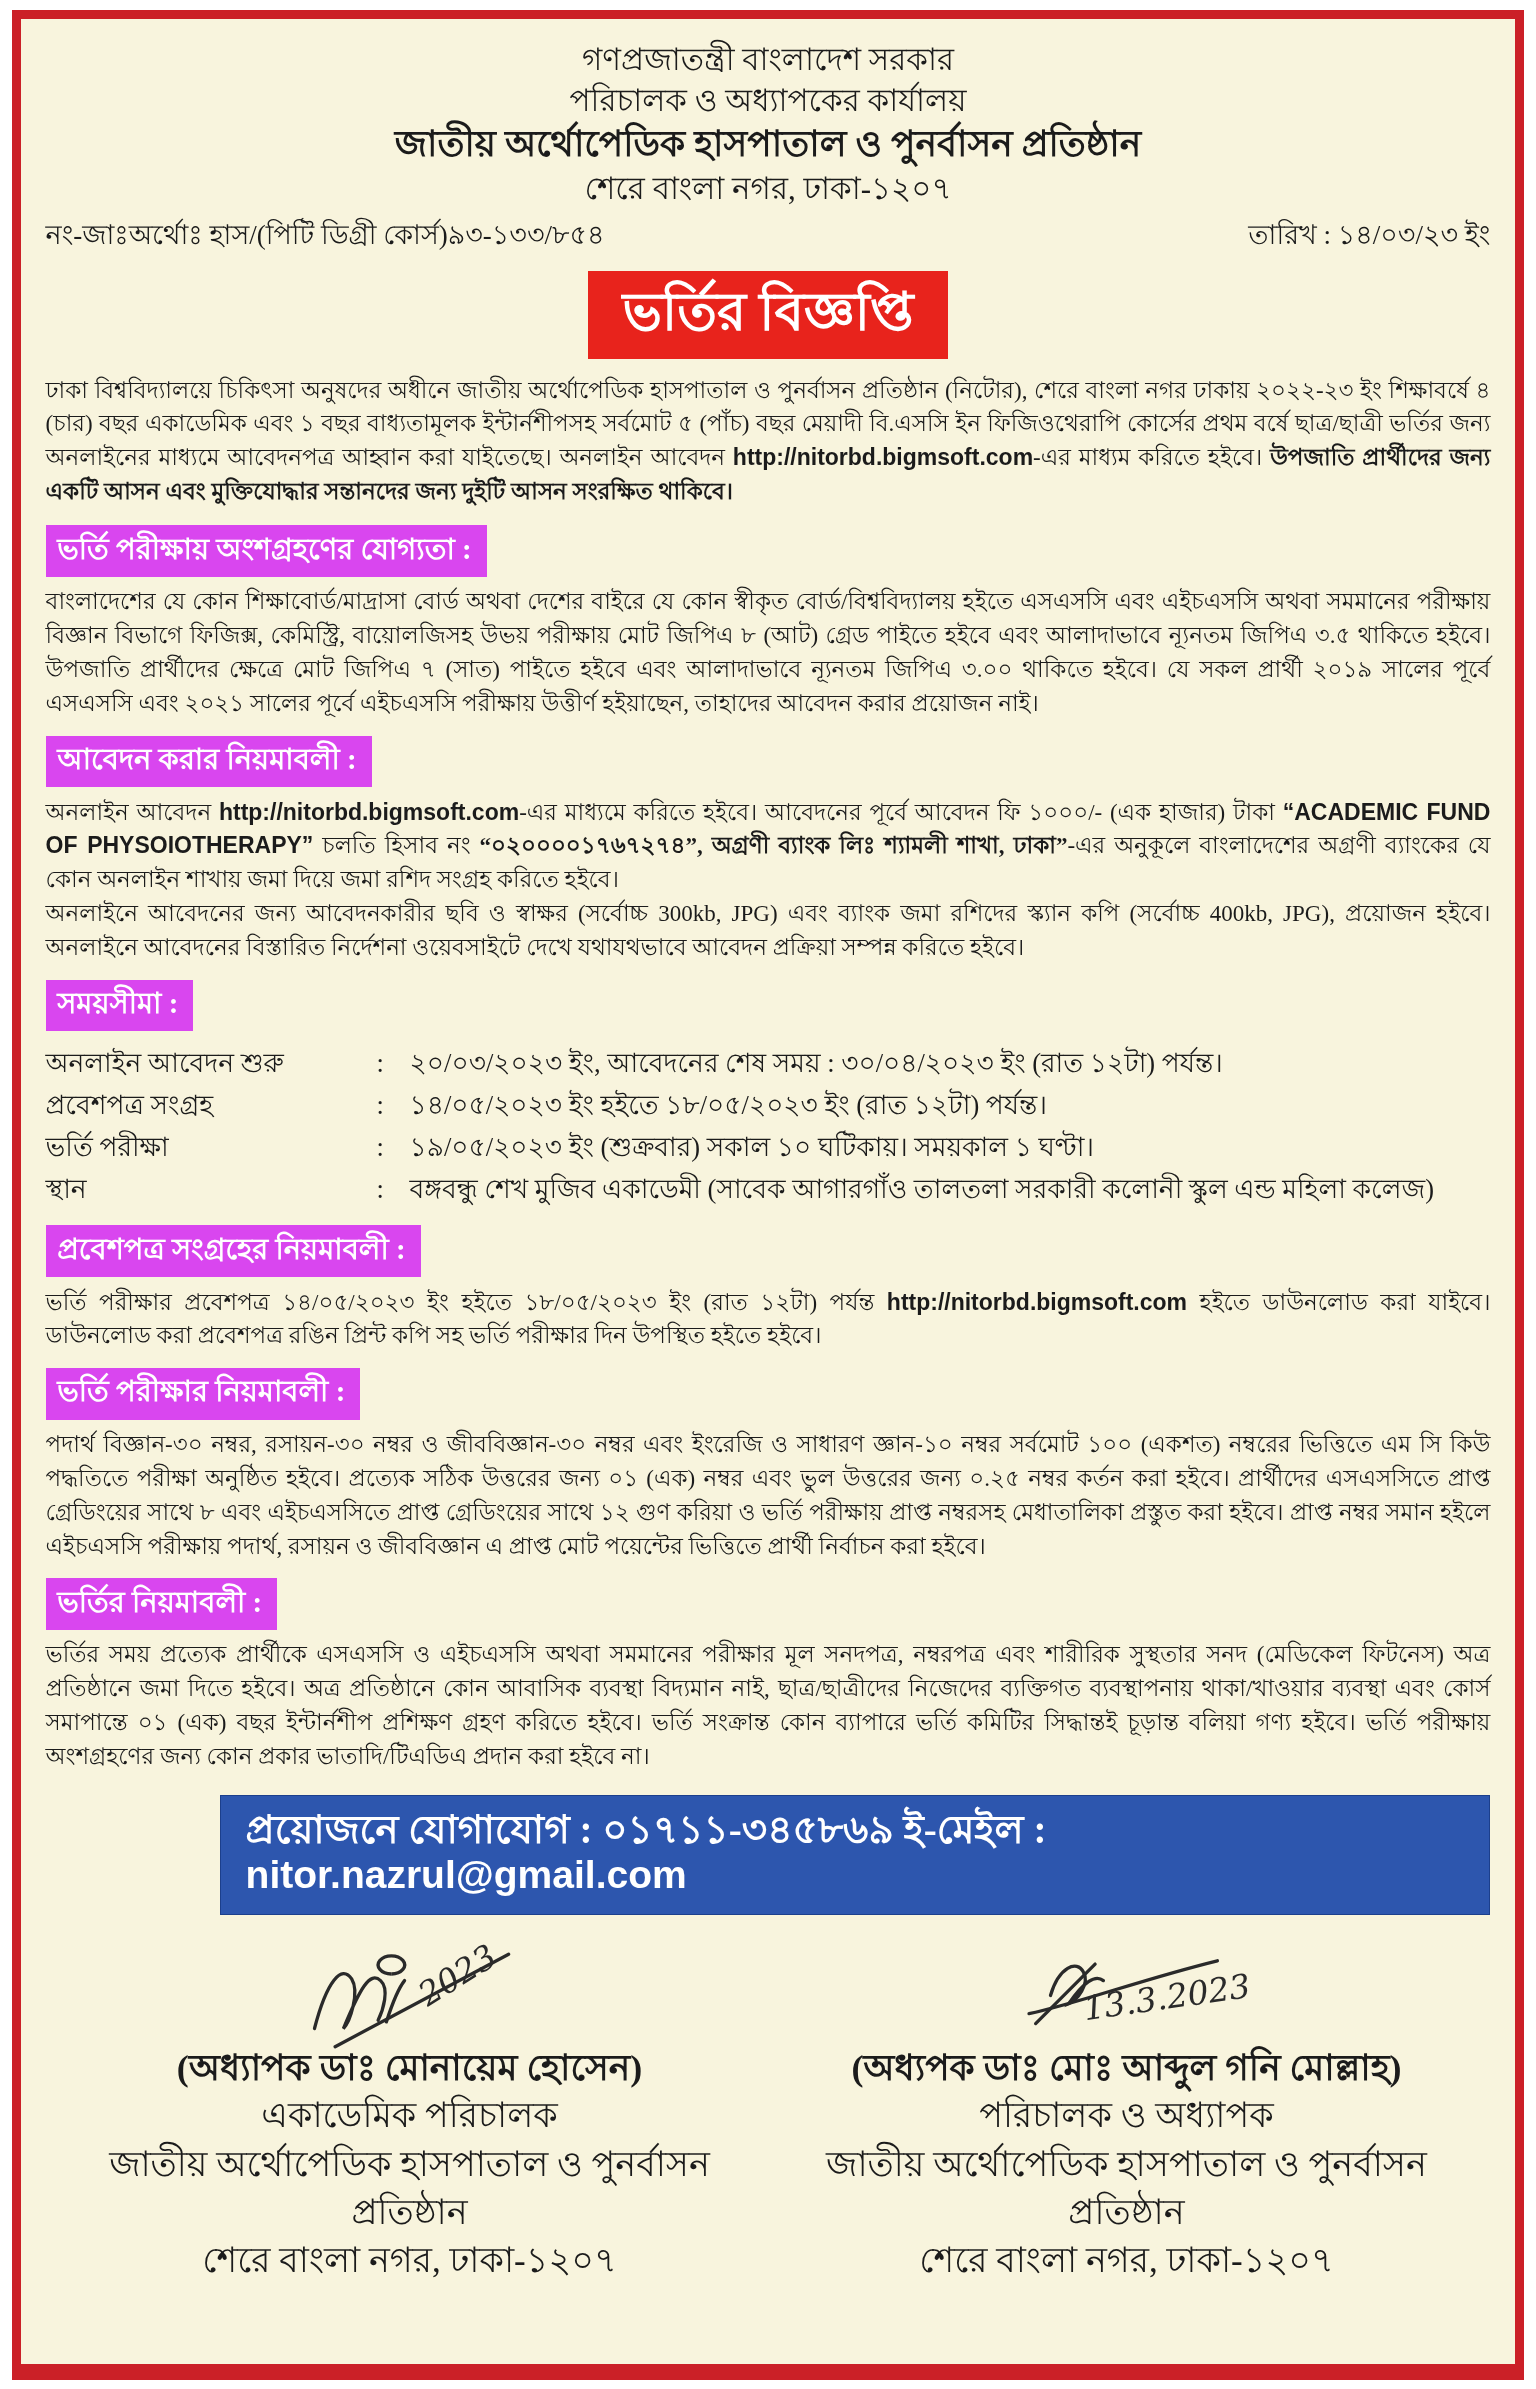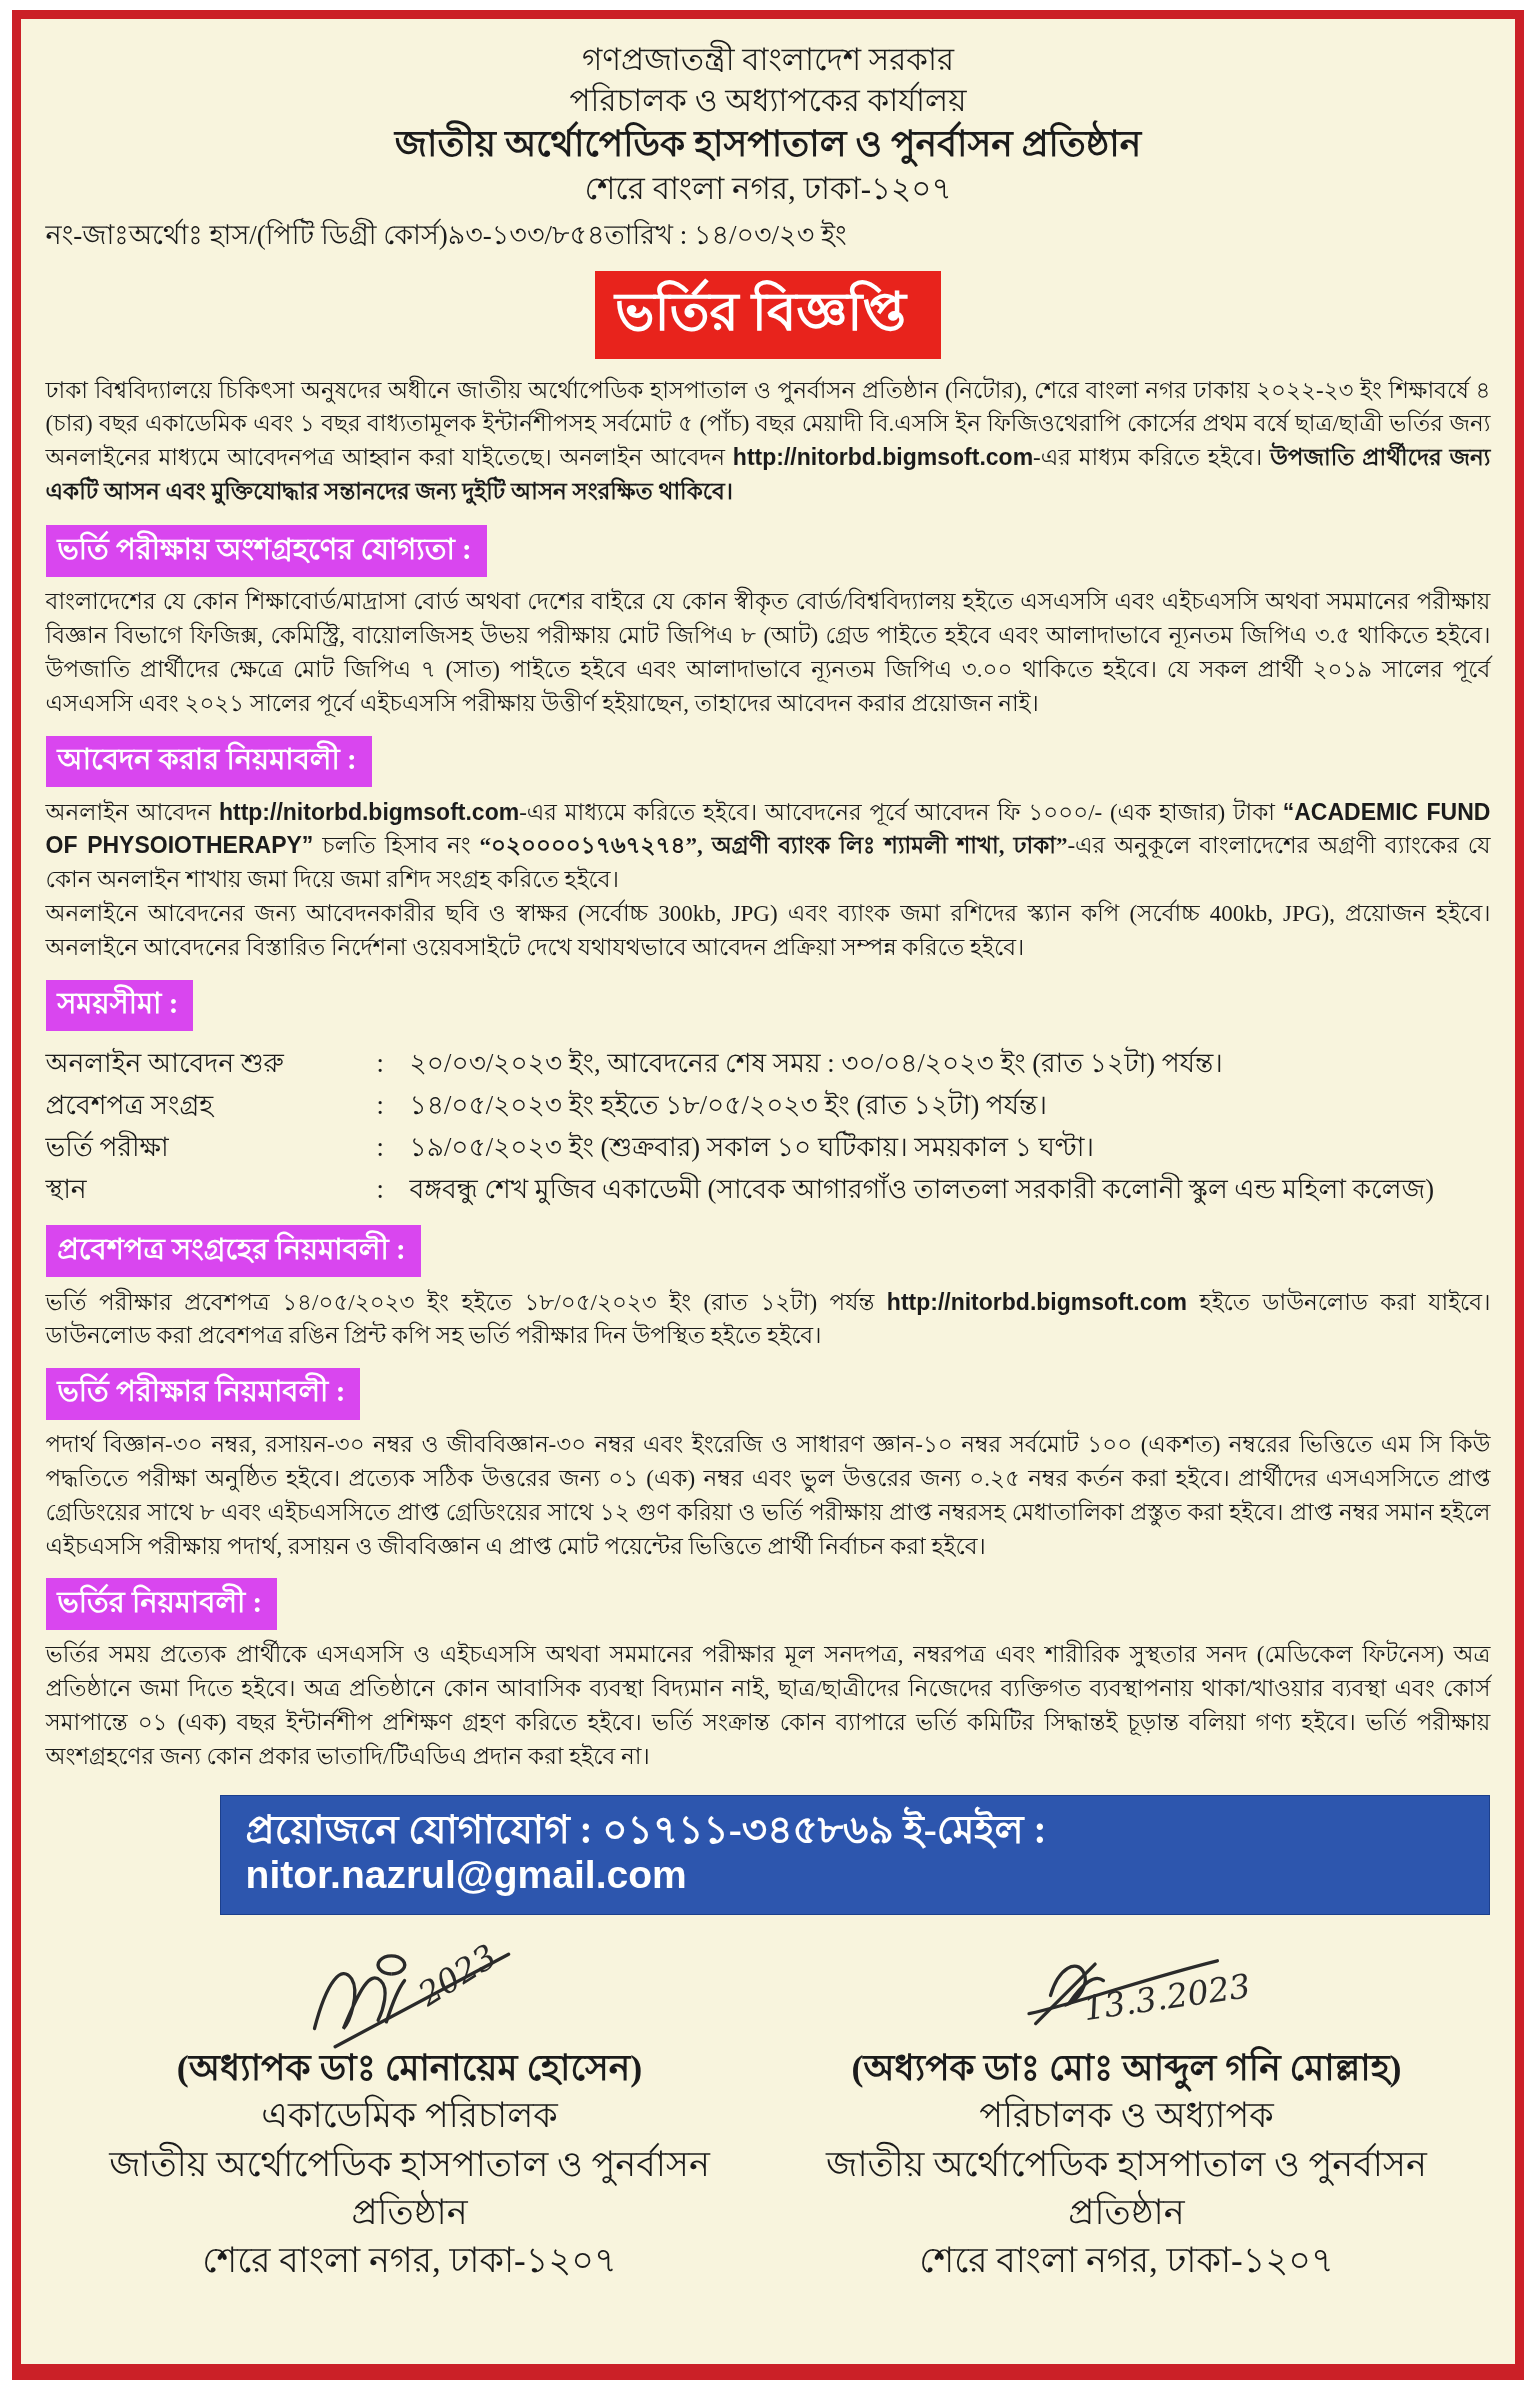--- a/index.html
+++ b/index.html
@@ -14,28 +14,28 @@
     border:9px solid #cb2027;border-bottom-width:16.5px;
     background:#f8f4dd;
     padding:20px 25px 8.3px 25px;
     overflow:hidden;
   }
   .doc-header{text-align:center;}
   .h-line1,.h-line2{font-size:31px;line-height:41px;}
   .h-line3{font-size:36px;line-height:47px;font-weight:bold;}
   .h-line4{font-size:31px;line-height:41px;}
   .ref-row{
-    display:flex;align-items:baseline;
+    display:flex;justify-content:space-between;align-items:baseline;
     font-size:27px;margin-top:5px;
   }
   .title-wrap{text-align:center;margin:11.6px 0 15px 0;}
   .title-box{
     display:inline-block;background:#e8231c;color:#ffffff;
     font-size:53px;font-weight:bold;line-height:1.0;
-    padding:15px 35px 20px 20px;
+    padding:15px 35px 20px 35px;
   }
   .body{
     font-size:23px;line-height:1.47;text-align:justify;margin:0;
   }
   .intro{margin-bottom:16.5px;}
   .bn-bold{font-weight:bold;}
   .latin-bold{font-family:"Liberation Sans","DejaVu Sans",sans-serif;font-weight:bold;}
   section{margin-bottom:15px;}
   .sec-head{
     display:inline-block;background:#d946ef;color:#ffffff;

